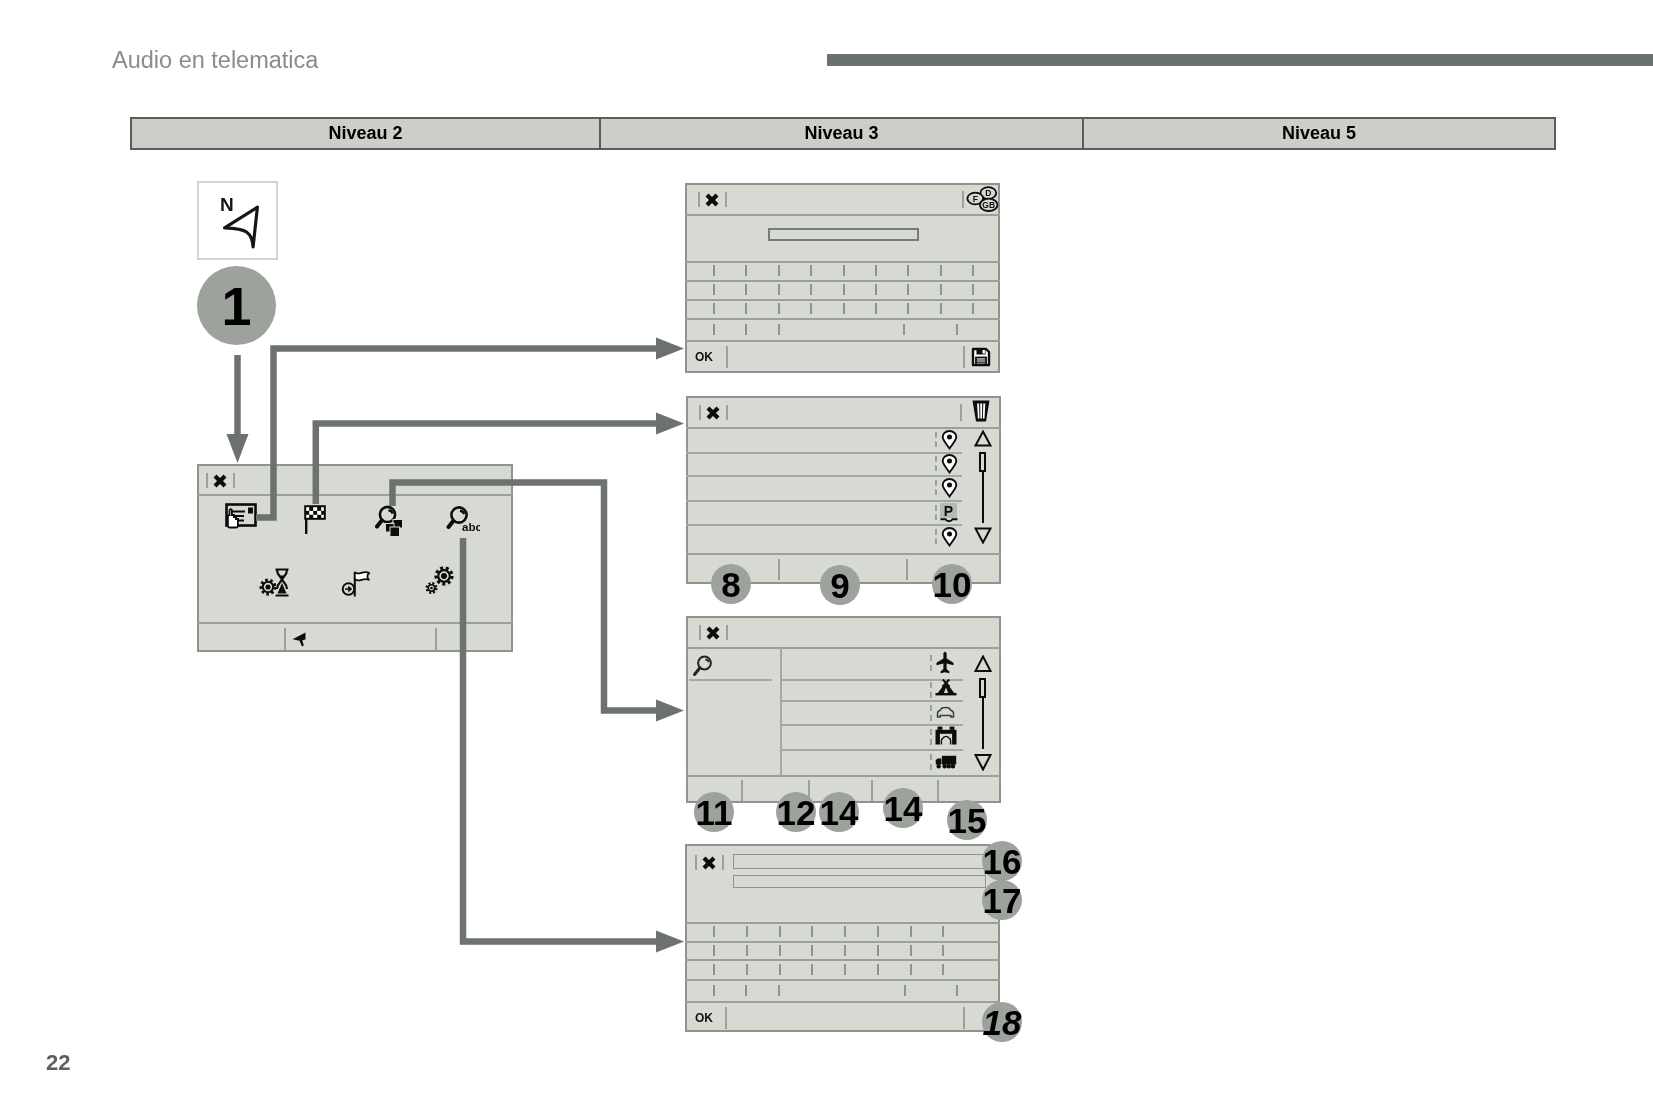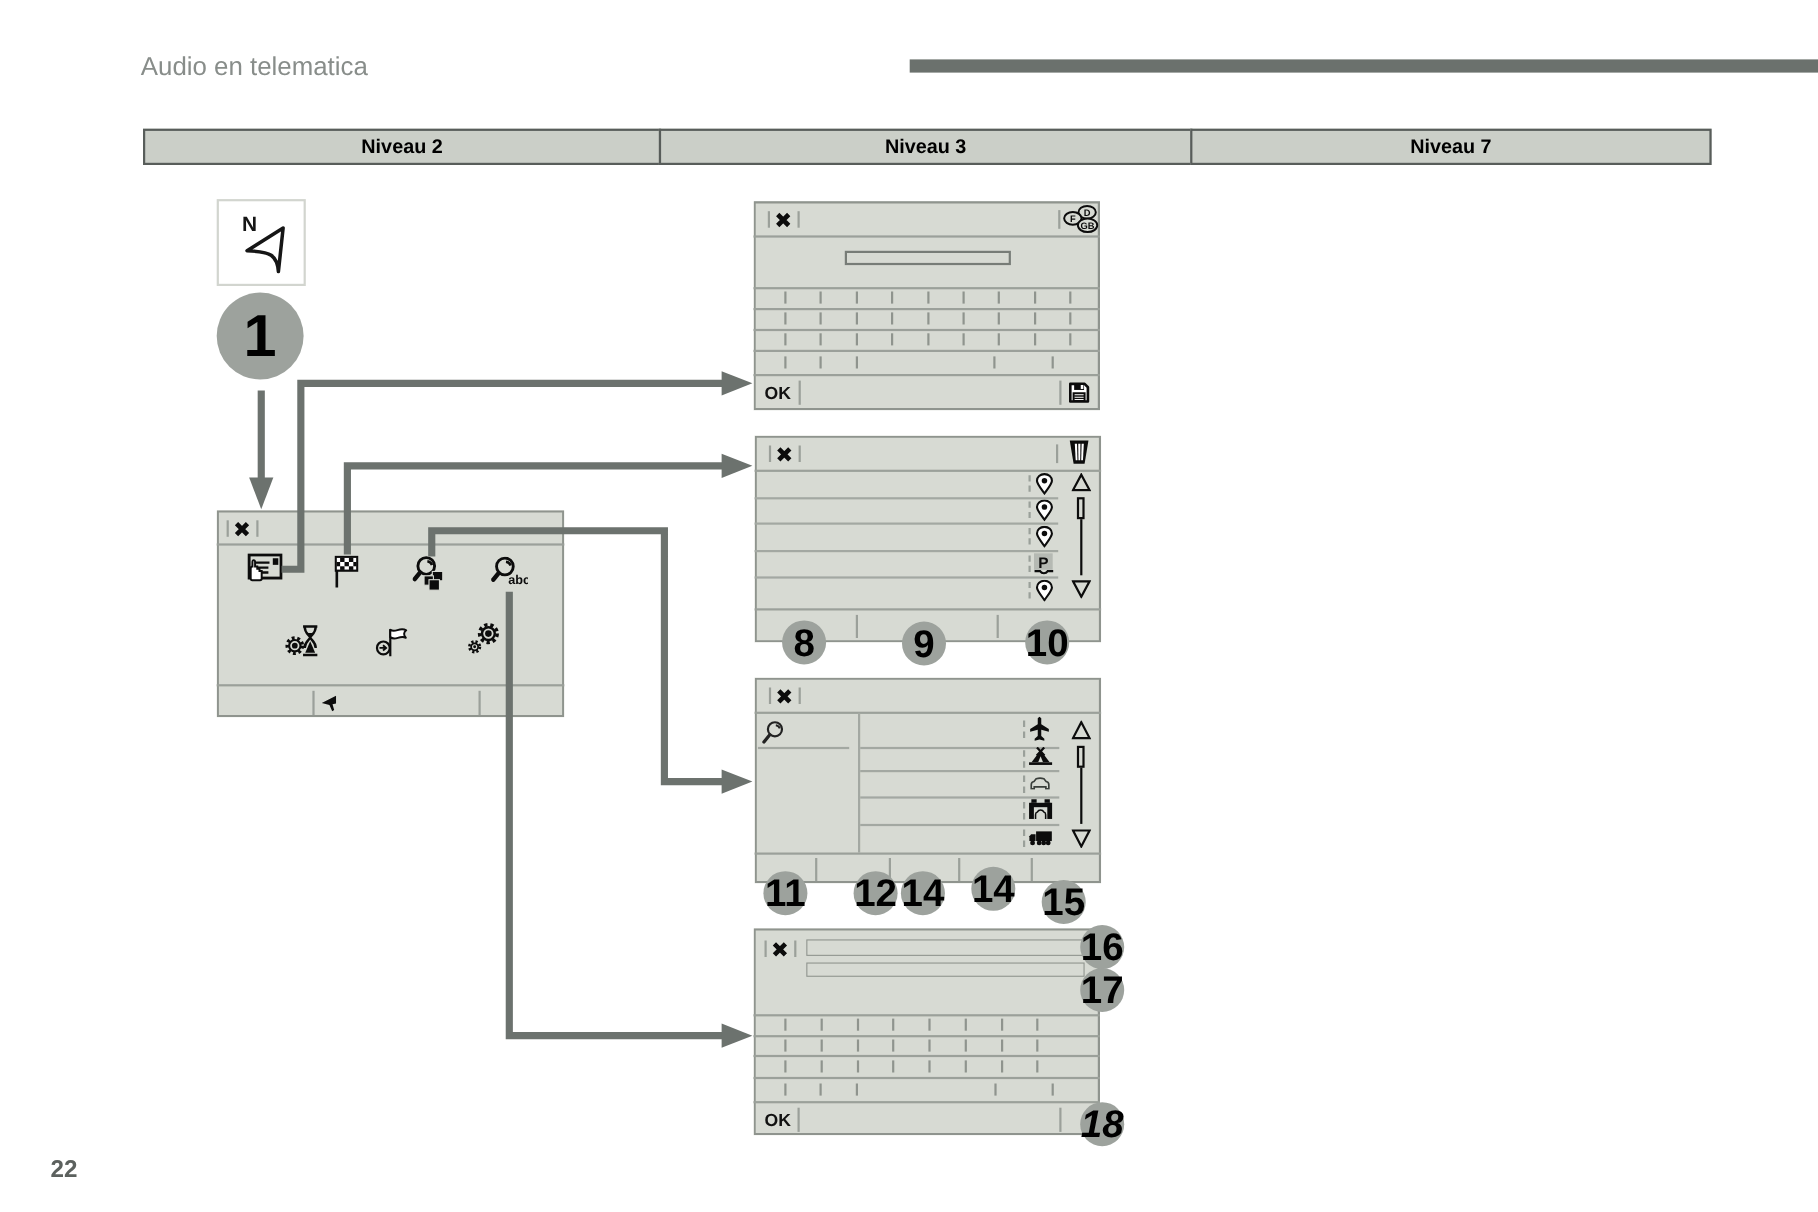--- a/index.html
+++ b/index.html
@@ -4,35 +4,35 @@
 <style>
   html,body{margin:0;padding:0;}
   body{width:1653px;height:1102px;background:#ffffff;font-family:"Liberation Sans",sans-serif;position:relative;overflow:hidden;}
   .abs{position:absolute;}
   .panel{position:absolute;background:#d7dad3;box-shadow:inset 0 0 0 2px #8f948e;}
   .hline{position:absolute;background:#9ba09a;height:2px;}
   .vsep{position:absolute;background:#9ba09a;width:2px;}
   .tick{position:absolute;width:2px;height:11px;background:#8f948e;}
   .num{position:absolute;width:40px;height:40px;border-radius:50%;background:#9da29d;color:#000;
        font-weight:bold;font-size:35px;display:flex;align-items:center;justify-content:center;line-height:1;}
-  .ok{position:absolute;font-weight:bold;font-size:16px;color:#111;}
+  .ok{position:absolute;font-weight:bold;font-size:12px;color:#111;}
   .dash{position:absolute;width:0;border-left:2px dashed #9aa09a;}
 </style>
 </head>
 <body>
 
-<div class="abs" style="left:128px;top:47px;font-size:23.5px;color:#888d8a;">Audio en telematica</div>
+<div class="abs" style="left:112px;top:47px;font-size:23.5px;color:#888d8a;">Audio en telematica</div>
 
 <div class="abs" style="left:827px;top:54px;width:826px;height:12px;background:#6b716d;"></div>
 
 <div class="abs" style="left:130px;top:117px;width:471px;height:33px;background:#cbcfc8;border:2px solid #585d5a;box-sizing:border-box;display:flex;align-items:center;justify-content:center;font-weight:bold;font-size:18px;color:#000;">Niveau 2</div>
 
 <div class="abs" style="left:599px;top:117px;width:485px;height:33px;background:#cbcfc8;border:2px solid #585d5a;box-sizing:border-box;display:flex;align-items:center;justify-content:center;font-weight:bold;font-size:18px;color:#000;">Niveau 3</div>
 
-<div class="abs" style="left:1082px;top:117px;width:474px;height:33px;background:#cbcfc8;border:2px solid #585d5a;box-sizing:border-box;display:flex;align-items:center;justify-content:center;font-weight:bold;font-size:18px;color:#000;">Niveau 7</div>
+<div class="abs" style="left:1082px;top:117px;width:474px;height:33px;background:#cbcfc8;border:2px solid #585d5a;box-sizing:border-box;display:flex;align-items:center;justify-content:center;font-weight:bold;font-size:18px;color:#000;">Niveau 5</div>
 
 <div class="abs" style="left:197px;top:181px;width:81px;height:79px;background:#fff;border:2px solid #d2d5cf;box-sizing:border-box;">
 
   <div class="abs" style="left:21px;top:11px;font-weight:bold;font-size:19px;color:#161616;">N</div>
 
   <svg class="abs" style="left:0px;top:0px;" width="77" height="75" viewBox="0 0 77 75">
     <path d="M58.4,24.2 L25.6,44.9 C38,45.5 44,46.5 47.5,49 C51,51.5 53.6,55.5 54.1,63.9 Z" fill="#fff" stroke="#161616" stroke-width="3.2" stroke-linejoin="round"></path>
   </svg>
 </div>
 

